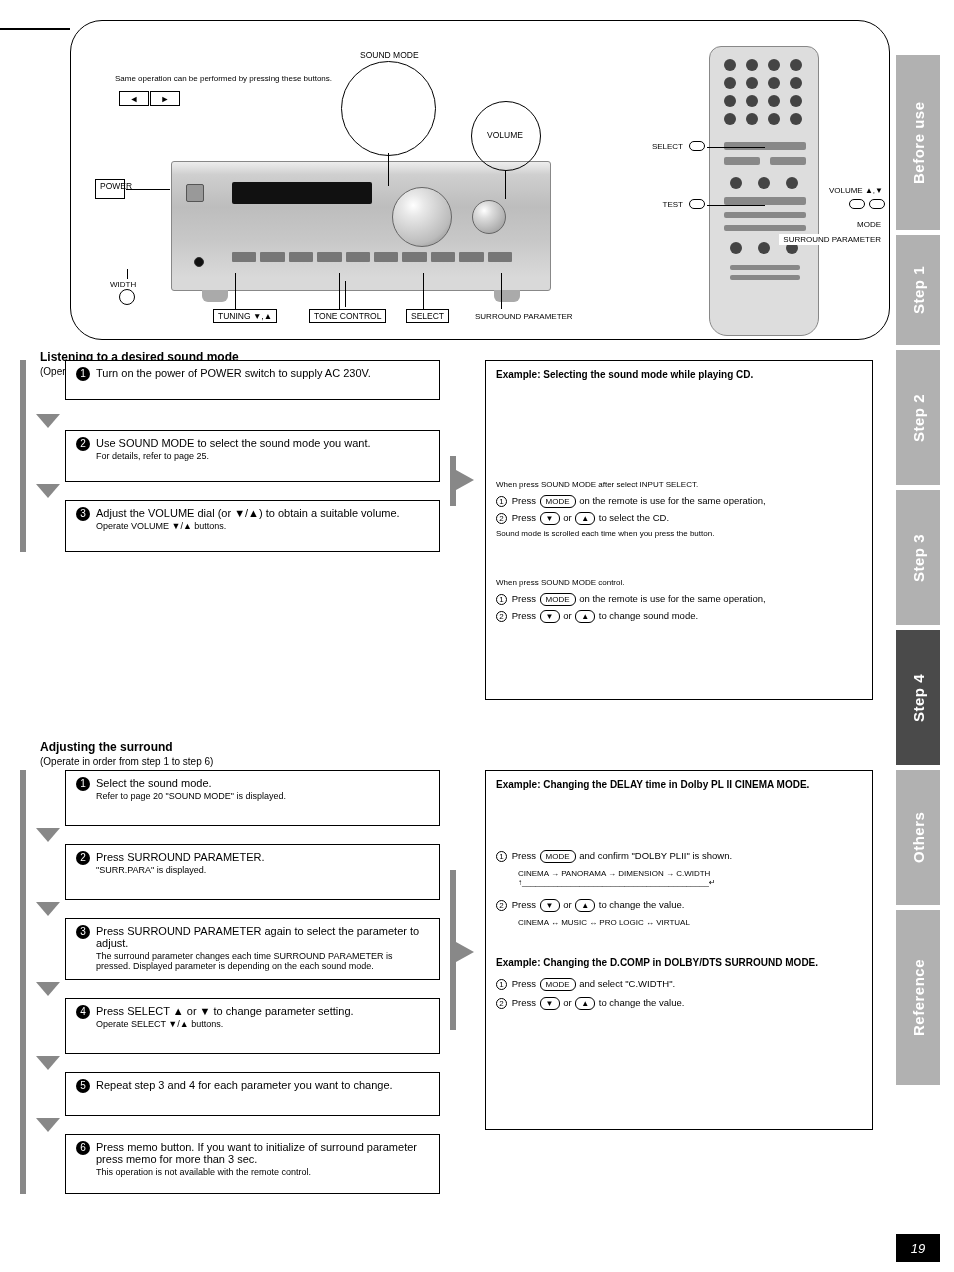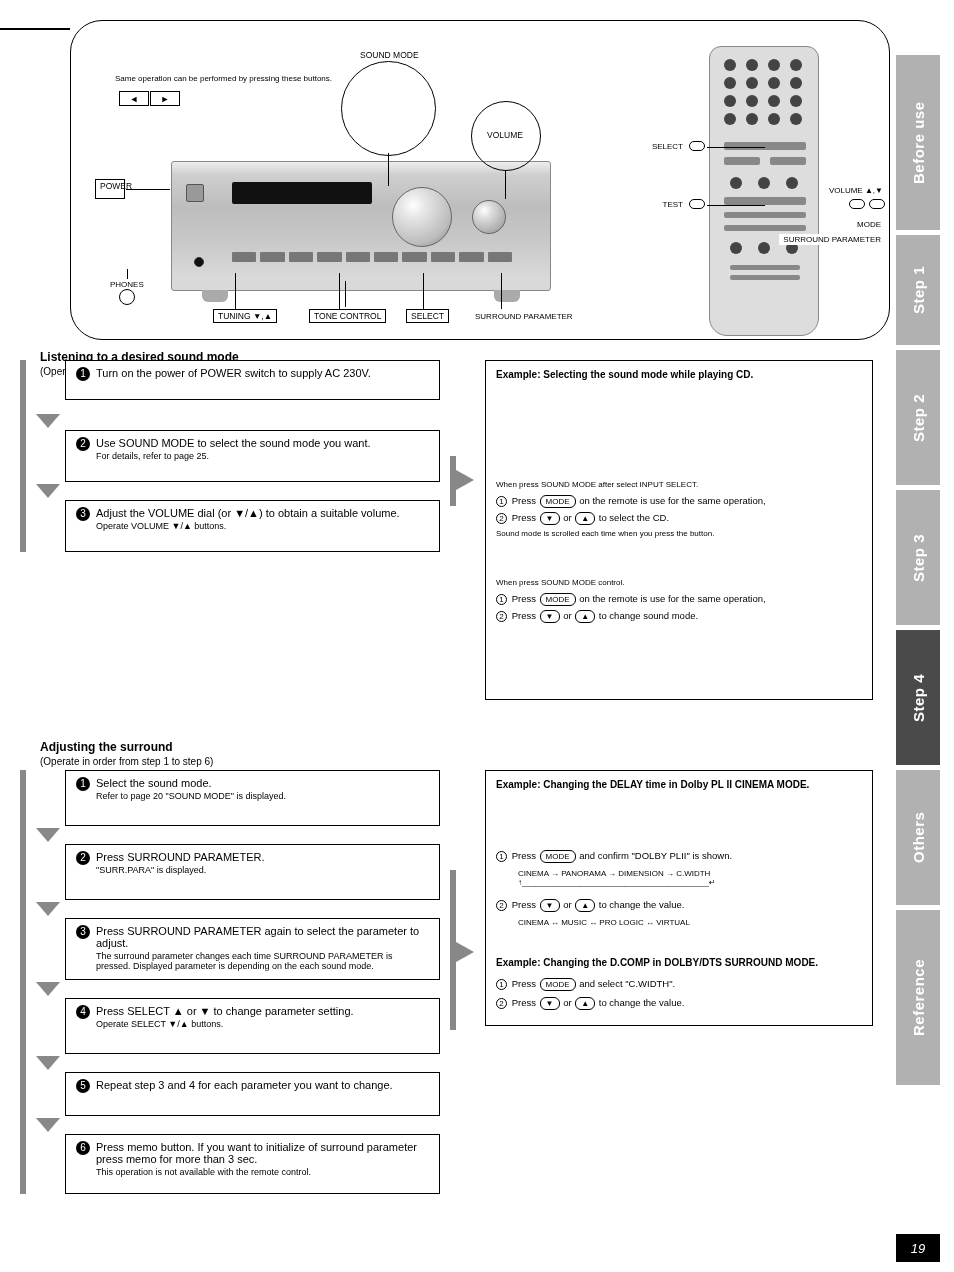--- a/index.html
+++ b/index.html
@@ -109,21 +109,21 @@
       <span>►</span>
   </div>
   <div class="mini-label nb tiny" style="left:40px; top:52px;">Same operation can be performed by pressing these buttons.</div>
 
   <div class="mini-label" style="left:24px; top:158px; width:30px; height:20px; text-align:center;">POWER</div>
   <div class="lead-h" style="left:55px; top:168px; width:44px;"></div>
 
   <div class="mini-label nb" style="left:285px; top:28px;">SOUND MODE</div>
   <div class="mini-label nb" style="left:412px; top:68px;margin-top:40px;">VOLUME</div>
 
-  <div class="mini-label nb tiny" style="left:35px; top:258px;">PHONES</div>
+  <div class="mini-label nb tiny" style="left:35px; top:258px;">WIDTH</div>
   <div class="lead" style="left:56px; top:248px; height:10px;"></div>
   <div style="position:absolute; left:48px; top:268px; width:16px; height:16px; border:1px solid #000; border-radius:50%;"></div>
 
   <div class="mini-label" style="left:142px; top:288px;">TUNING ▼,▲</div>
   <div class="lead" style="left:164px; top:252px; height:36px;"></div>
 
   <div class="mini-label" style="left:238px; top:288px;">TONE CONTROL</div>
   <div class="lead" style="left:268px; top:252px; height:36px;"></div>
   <div class="lead" style="left:274px; top:260px; height:26px;"></div>
 
@@ -277,21 +277,21 @@
   <span class="n">5</span><span class="t">Repeat step 3 and 4 for each parameter you want to change.</span>
 </div>
 <div class="tri" style="top:1118px;"></div>
 <div class="stepbox" style="left:65px; top:1134px; height:60px;">
   <span class="n">6</span><span class="t"><span>Press memo button. If you want to initialize of surround parameter press memo for more than 3 sec.</span><div class="hint">This operation is not available with the remote control.</div></span>
 </div>
 
 <div class="vline" style="left:450px; top:870px; height:160px;"></div>
 <div class="flowtri" style="left:456px; top:942px;"></div>
 
-<div class="infobox" style="left:485px; top:770px; height:256px;">
+<div class="infobox" style="left:485px; top:770px; height:360px;">
   <b>Example: Changing the DELAY time in Dolby PL II CINEMA MODE.</b>
   <div style="height:60px;"></div>
   <div>
     <span class="circ">1</span>
     <span>Press </span>
     <span class="keycap">MODE</span>
     <span> and confirm "DOLBY PLII" is shown.</span>
   </div>
   <div class="tiny" style="margin:6px 0 0 22px;">
     <span>CINEMA</span> → <span>PANORAMA</span> → <span>DIMENSION</span> → <span>C.WIDTH</span>

